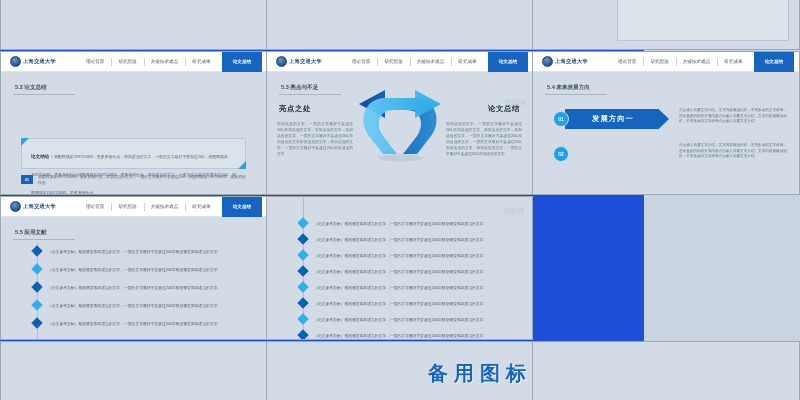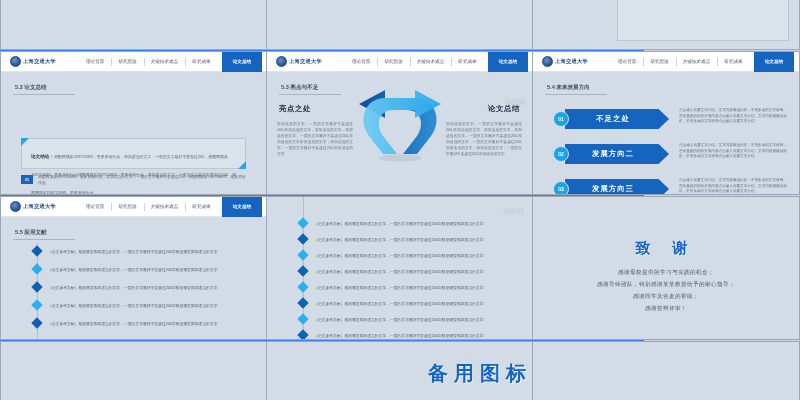--- a/index.html
+++ b/index.html
@@ -5,21 +5,21 @@
   * { box-sizing: border-box; margin: 0; padding: 0; }
   html, body {
     width: 800px; height: 400px;
     font-family: "Liberation Sans", "DejaVu Sans", sans-serif;
     background: #c9d4e0;
     overflow: hidden;
   }
   .page {
     position: relative;
     width: 644px; height: 400px;
-    background: #3b82f6;
+    background: #1d4ed8;
   }
 
   
   .slide {
     position: absolute;
     background: #d3dce6;
     border: 1px solid #9aa7b4;
     overflow: hidden;
   }
   .s-r1 { top: -62px; height: 112px; }
@@ -299,40 +299,30 @@
         <div class="navitem">研究成果</div>
         <div class="navitem active">论文总结</div>
       </div>
     </div>
 
     <div class="sec-head" style="top:32px;">5.4 未来发展方向</div>
 
     <div class="dirrow" style="top:52px;">
       <div class="dircircle">01</div>
       <div class="dirbar">
-        <span>不足之处</span>
+        <span>发展方向一</span>
       </div>
       <div class="dirtext">点击输入简要文字介绍，文字内容概括精炼，不用多余的文字修饰，言简意赅的说明分项内容点击输入简要文字介绍，文字内容需概括精炼，不用多余的文字修饰点击输入简要文字介绍</div>
     </div>
 
     <div class="dirrow" style="top:87px;">
       <div class="dircircle">02</div>
-      <div class="dirbar">
-        <span>发展方向二</span>
-      </div>
       <div class="dirtext">点击输入简要文字介绍，文字内容概括精炼，不用多余的文字修饰，言简意赅的说明分项内容点击输入简要文字介绍，文字内容需概括精炼，不用多余的文字修饰点击输入简要文字介绍</div>
     </div>
 
-    <div class="dirrow" style="top:122px;">
-      <div class="dircircle">03</div>
-      <div class="dirbar">
-        <span>发展方向三</span>
-      </div>
-      <div class="dirtext">点击输入简要文字介绍，文字内容概括精炼，不用多余的文字修饰，言简意赅的说明分项内容点击输入简要文字介绍，文字内容需概括精炼，不用多余的文字修饰点击输入简要文字介绍</div>
-    </div>
   </div>
 
   <div class="slide s-r3 c1">
     <div class="navbar">
       <div class="logo">
         <div class="logo-seal"></div>
         <div class="logo-txt">上海交通大学</div>
       </div>
       <div class="navitems">
         <div class="navitem">理论背景</div>
@@ -399,30 +389,20 @@
       <div class="diamond d-light"></div>
       <div class="ref-text">（论文参考文献）根据需要添加适当的文字，一页的文字最好不要超过200字根据需要添加适当的文字</div>
     </div>
     <div class="ref-item" style="left:36px; top:134px;">
       <div class="diamond d-dark"></div>
       <div class="ref-text">（论文参考文献）根据需要添加适当的文字，一页的文字最好不要超过200字根据需要添加适当的文字</div>
     </div>
     <div class="wm" style="right:8px; top:10px;">我图网</div>
   </div>
 
-  <div class="slide s-r3 c3">
-    <div class="thanks-wrap">
-      <div class="thanks-title">致 谢</div>
-      <div style="height:8px"></div>
-      <div class="thanks-line">感谢母校提供的学习与实践的机会；</div>
-      <div class="thanks-line">感谢导师团队，特别感谢某某教授给予的耐心指导；</div>
-      <div class="thanks-line">感谢同学及舍友的帮助；</div>
-      <div class="thanks-line">感谢答辩评审！</div>
-    </div>
-  </div>
 
   <div class="slide s-r4 c1"></div>
   <div class="slide s-r4 c2">
     <div class="spare-title">备用图标</div>
   </div>
   <div class="slide s-r4 c3"></div>
 
 </div>
 
 </body></html>

